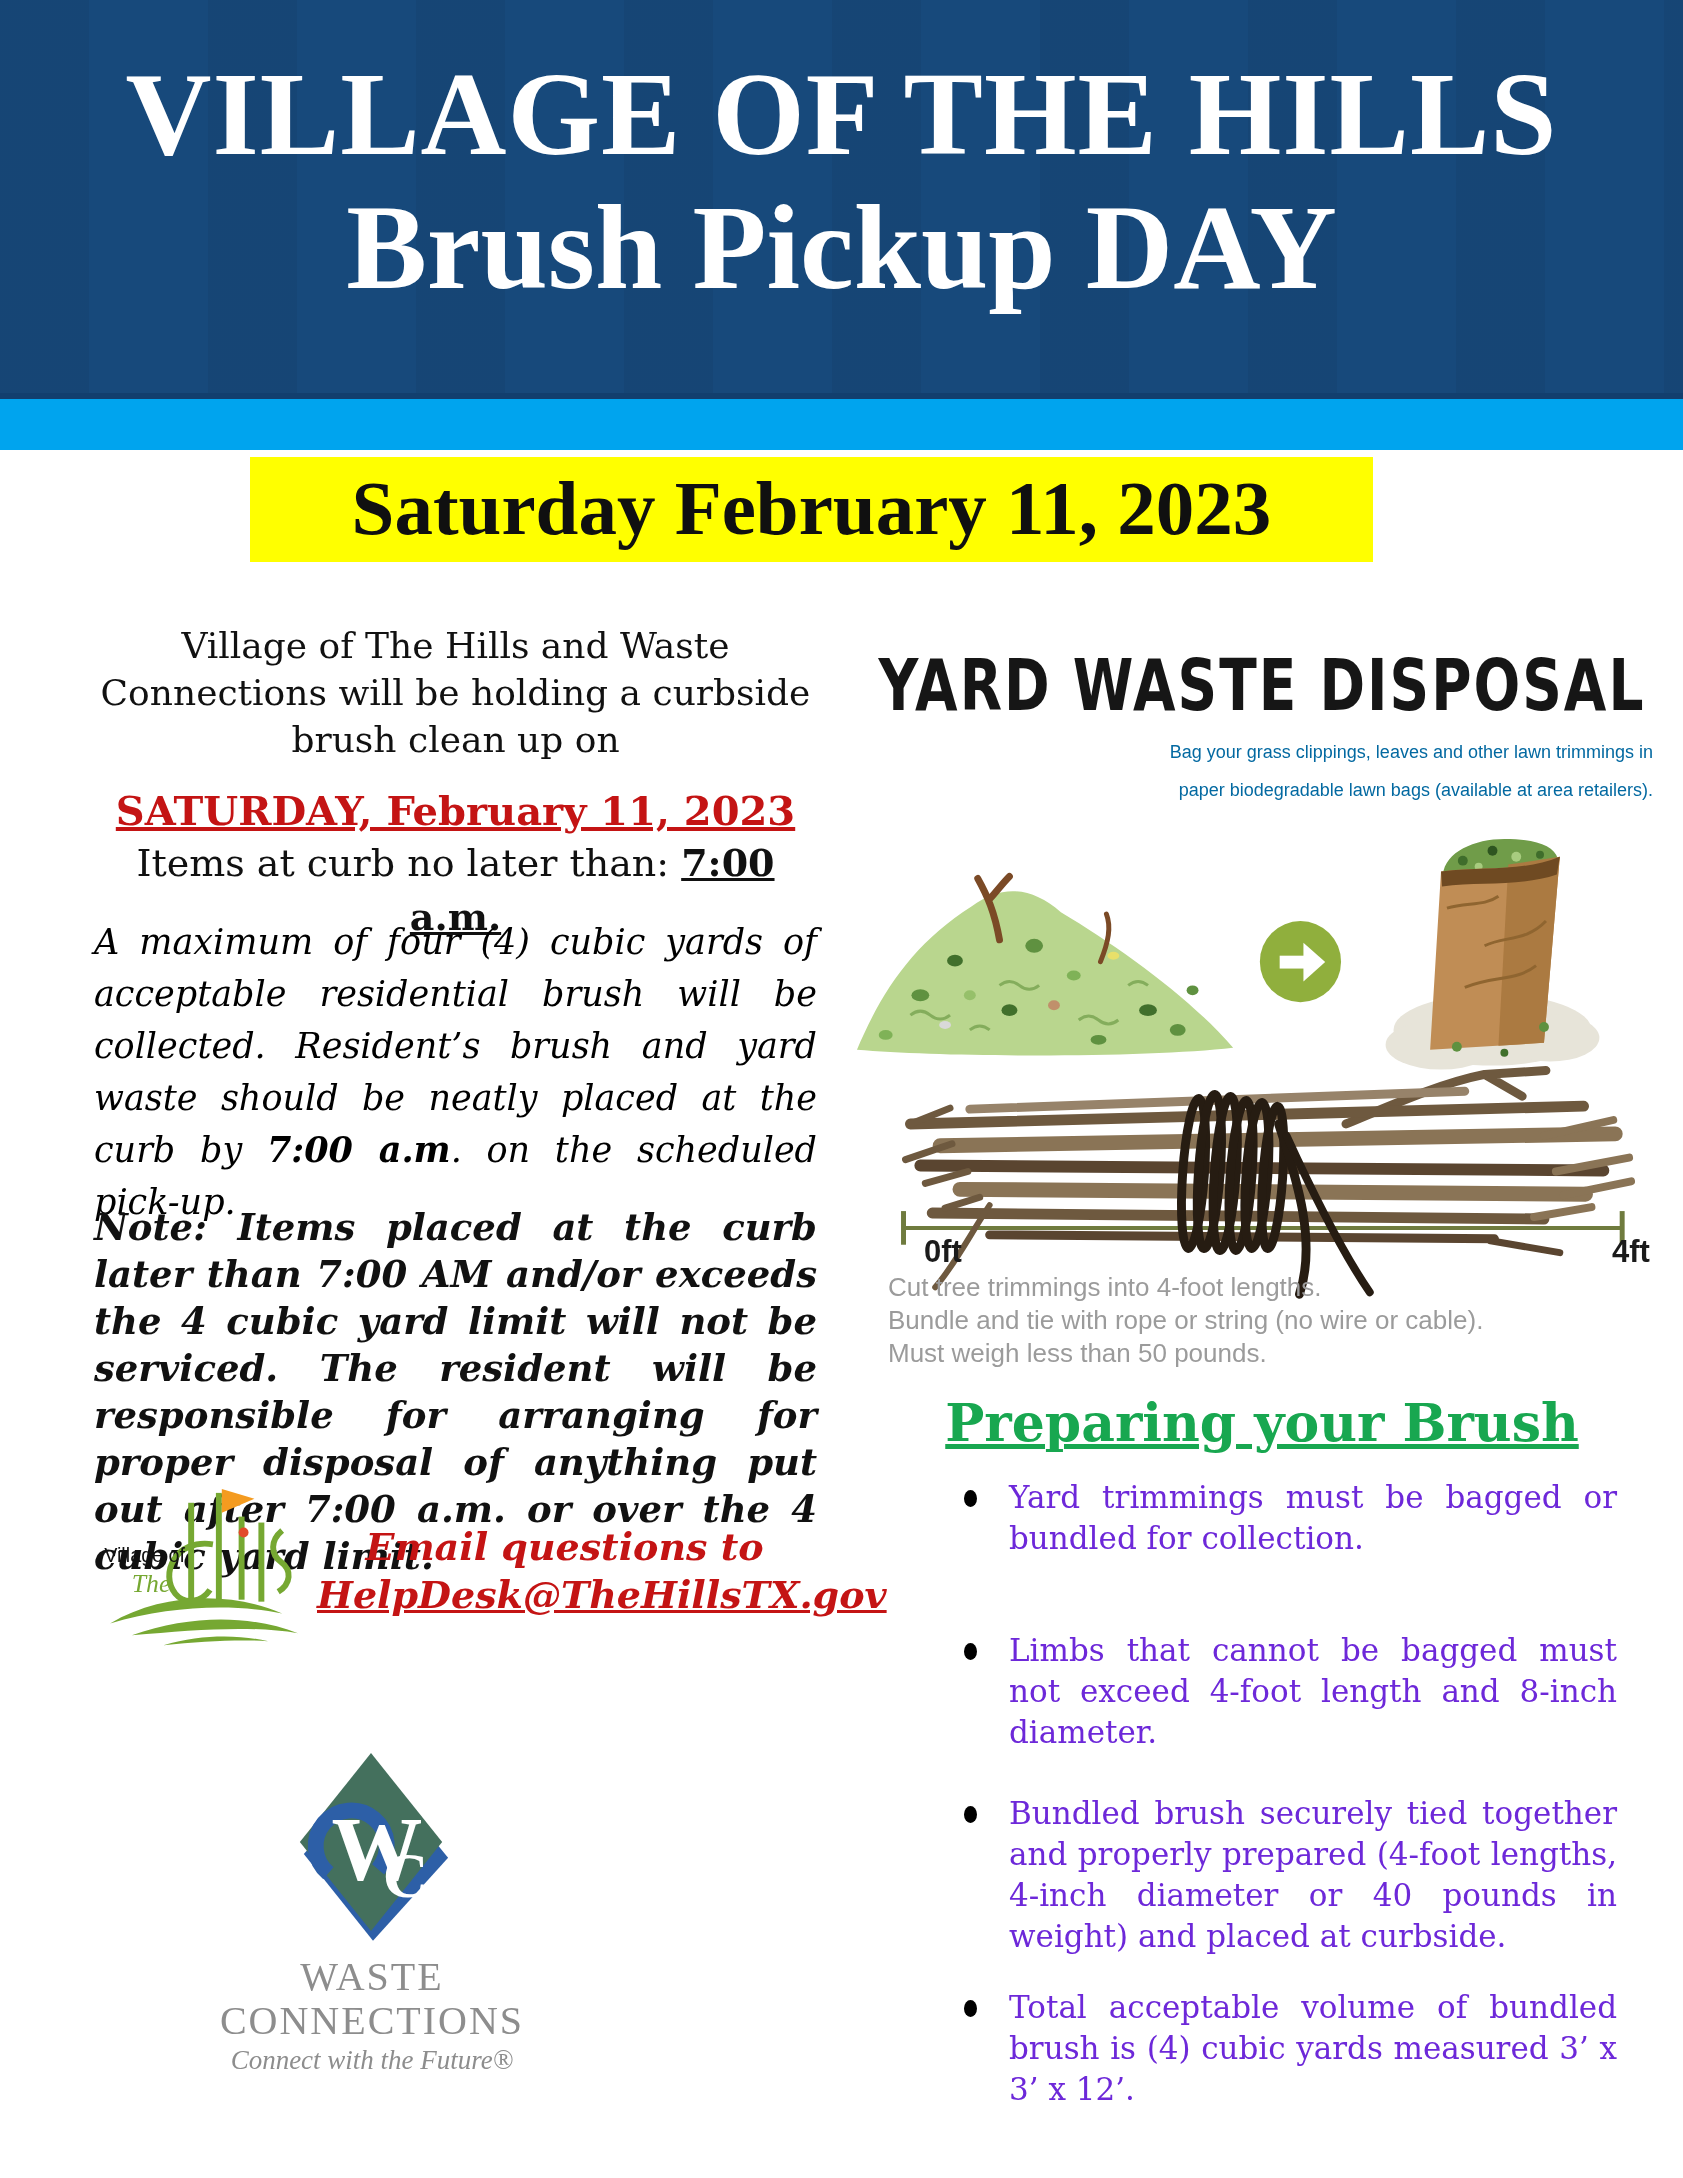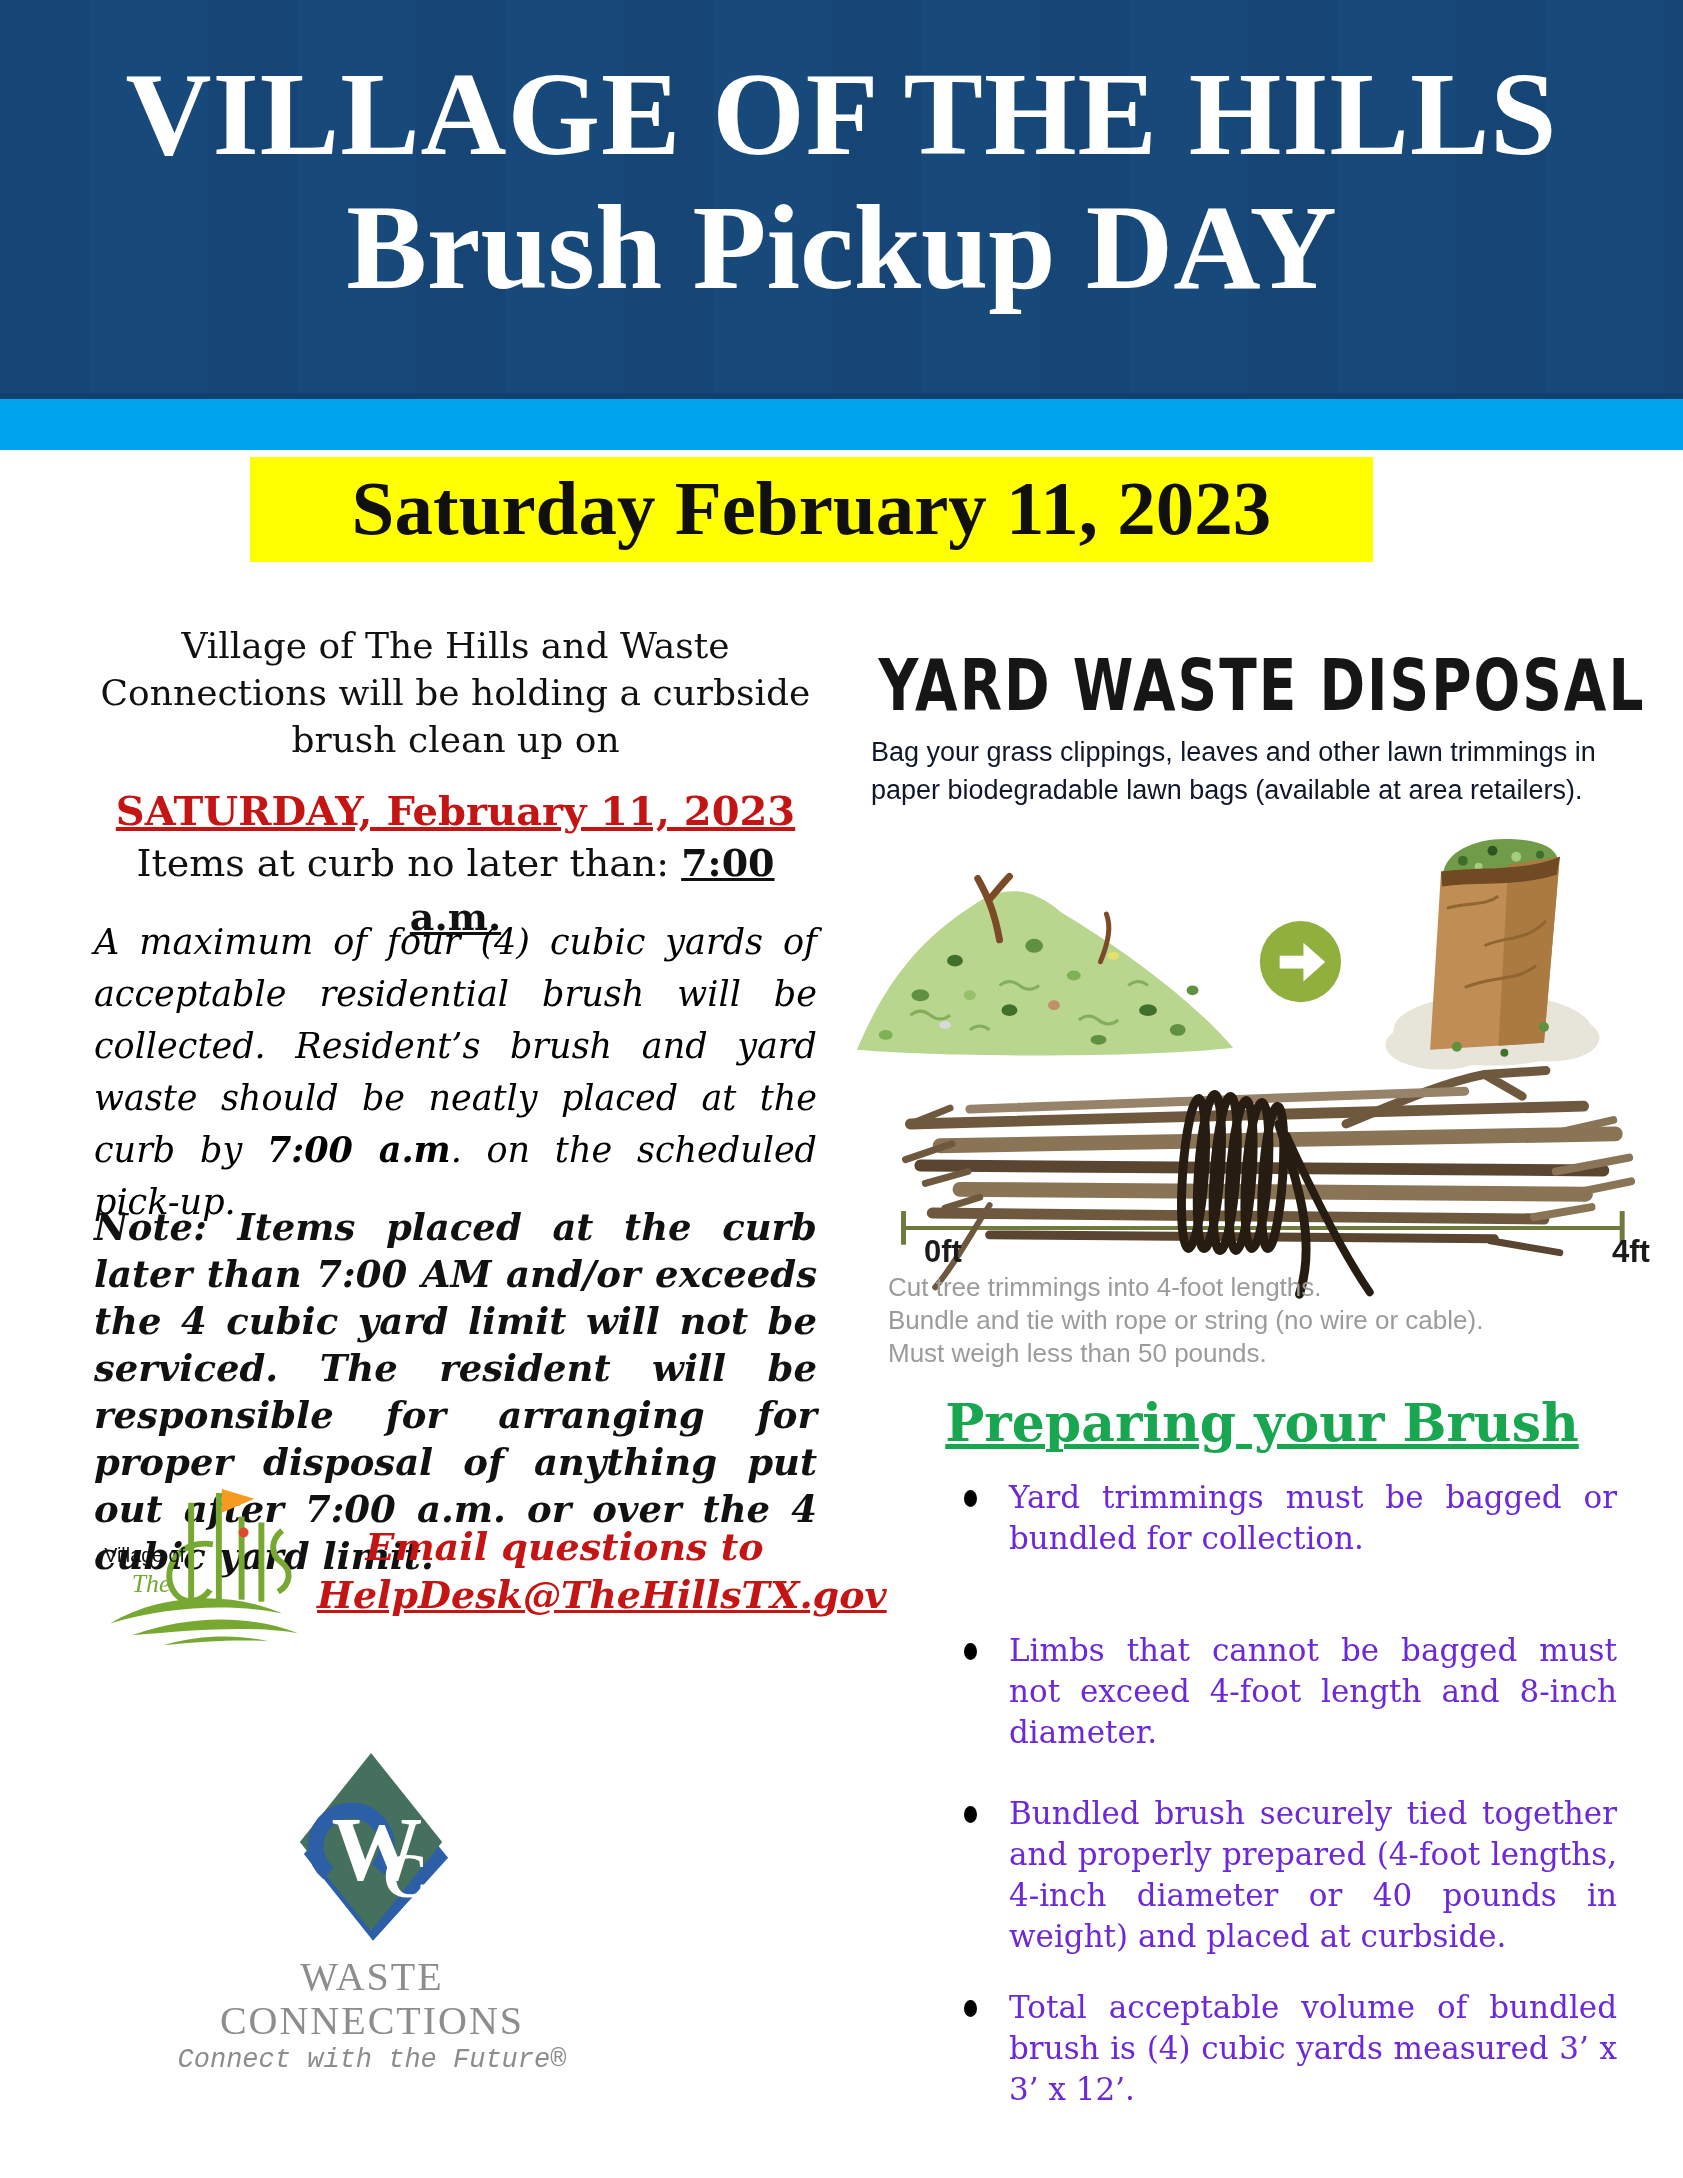--- a/index.html
+++ b/index.html
@@ -44,30 +44,30 @@
   .email-block {
     position:absolute; left:317px; top:1523px; width:495px; text-align:center;
     color:#c41414; font-weight:bold; font-style:italic; font-size:38px; line-height:48px;
   }
   .email-block .mail { text-decoration:underline; cursor:pointer; }
   .wc-block { position:absolute; left:149px; top:1747px; width:446px; text-align:center; }
   .wc-name {
     margin-top:8px; color:#8d8d8d; font-family:"Liberation Serif", serif;
     font-size:40px; letter-spacing:2px; line-height:44px;
   }
-  .wc-tagline { color:#8d8d8d; font-family:Liberation Mono, monospace; font-style:italic; font-size:27px; line-height:34px; }
+  .wc-tagline { color:#8d8d8d; font-family:Liberation Serif, serif; font-style:italic; font-size:27px; line-height:34px; }
   
   .yw-title {
     position:absolute; left:871px; top:645px; width:782px; text-align:center;
     font-family:"DejaVu Sans", sans-serif; font-weight:900; font-size:55px; letter-spacing:2px;
     color:#161616; transform:scaleY(1.28); transform-origin:top center;
   }
   .yw-sub {
-    position:absolute; left:871px; top:733px; width:782px; text-align:left;
-    font-family:"Liberation Sans", sans-serif; font-size:27px; line-height:38px; color:#0f172a;
+    position:absolute; left:871px; top:733px; width:782px; text-align:right;
+    font-family:"Liberation Sans", sans-serif; font-size:18px; line-height:38px; color:#0369a1;
   }
   .illu { position:absolute; left:851px; top:827px; width:792px; height:490px; }
   .ft-label { position:absolute; font-family:"Liberation Sans", sans-serif; font-weight:bold; font-size:31px; color:#1b1b1b;margin-left:36px; }
   .ft-left { left:888px; top:1234px; }
   .ft-right { left:1576px; top:1234px; }
   .captions {
     position:absolute; left:888px; top:1271px; width:752px;
     font-family:"Liberation Sans", sans-serif; font-size:26px; line-height:33px; color:#9b9b9b;
   }
   .prep-head {

